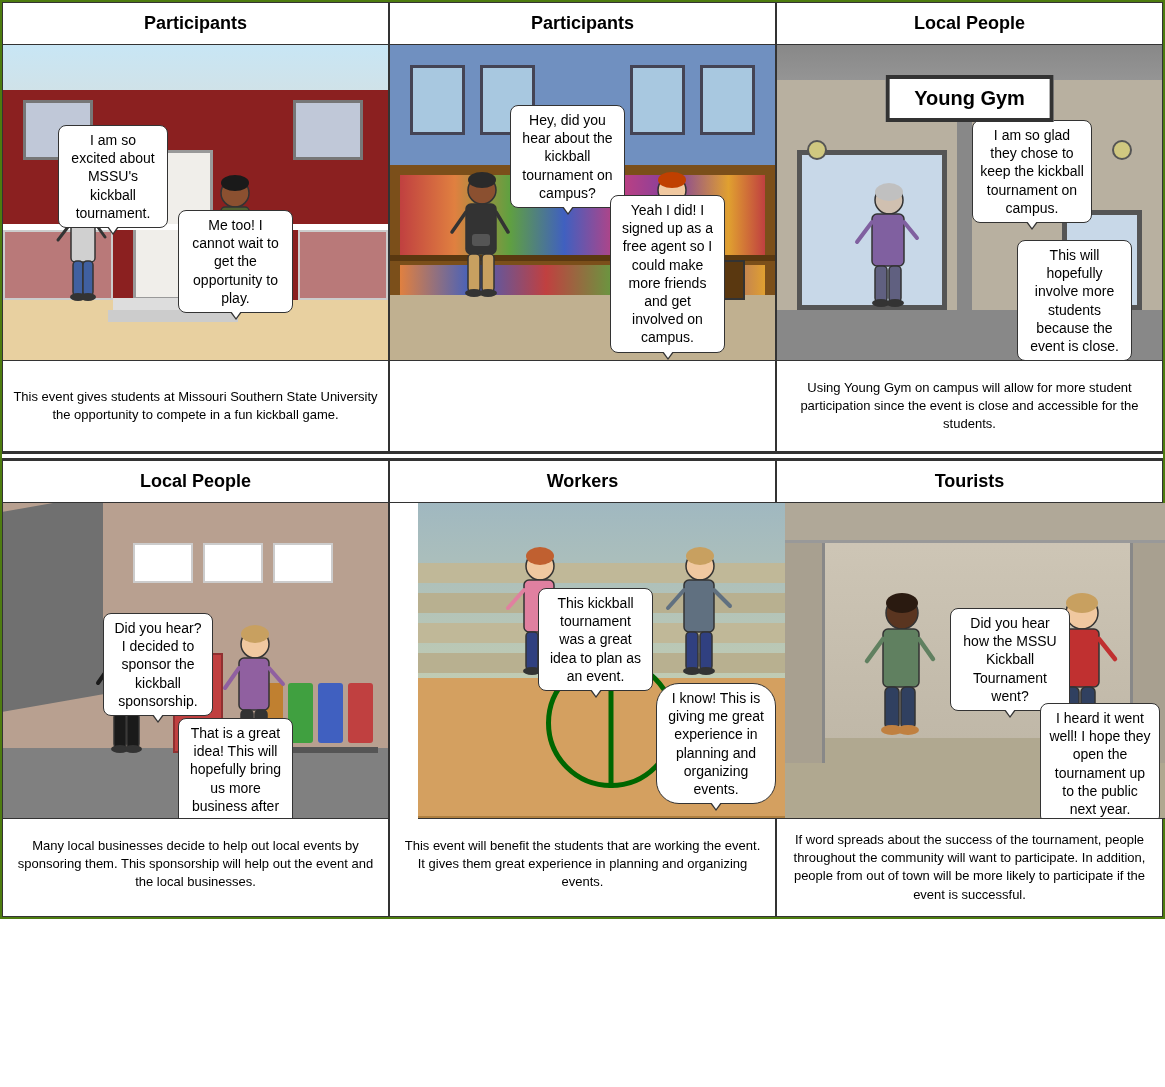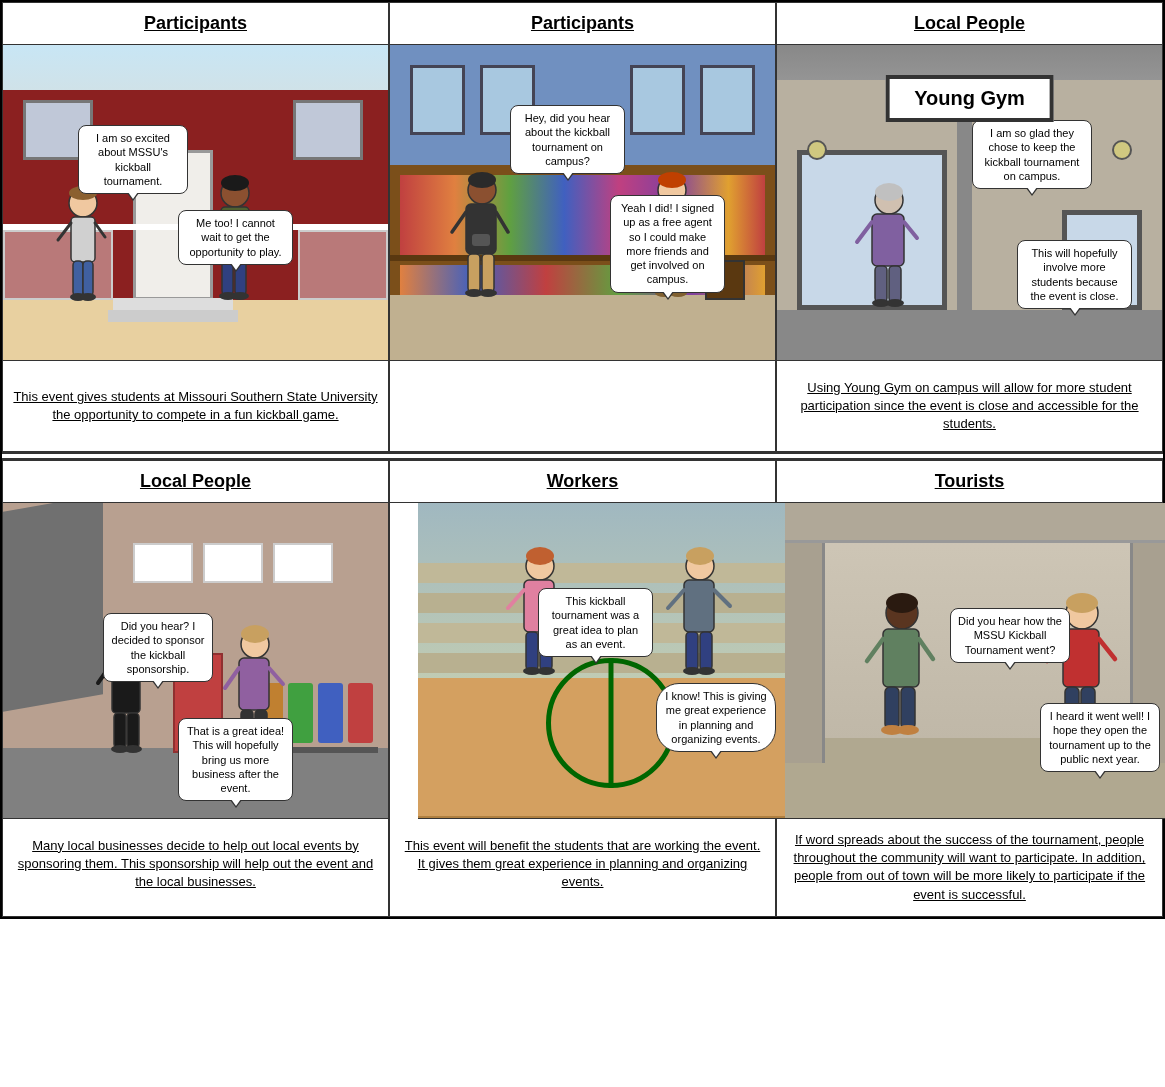--- a/index.html
+++ b/index.html
@@ -4,22 +4,21 @@
   <style>
     * { box-sizing: border-box; margin: 0; padding: 0; }
     body {
       background: #fff;
       font-family: Arial, sans-serif;
       width: 1165px;
     }
     .storyboard {
       display: grid;
       grid-template-columns: 1fr 1fr 1fr;
-      border: 2px solid #000000;
-      text-decoration: underline;
+      border: 2px solid #4d7c0f;
     }
     .cell {
       border: 1px solid #333;
       display: flex;
       flex-direction: column;
     }
     .cell-header {
       background: #fff;
       text-align: center;
       font-weight: bold;
@@ -64,21 +63,21 @@
     .scene-5 { background: linear-gradient(to bottom, #c8d4c0 0%, #a0c890 40%, #d0c890 100%); margin-left: 28px; }
     .scene-6 { background: linear-gradient(to bottom, #d4c8b0 0%, #c8b898 50%, #b8a888 100%); margin-left: 8px; }
 
     
     .speech-bubble {
       position: absolute;
       background: white;
       border: 1.5px solid #333;
       border-radius: 8px;
       padding: 5px 7px;
-      font-size: 11px;
+      font-size: 14px;
       line-height: 1.3;
       text-align: center;
       max-width: 120px;
     }
     .speech-bubble::after {
       content: '';
       position: absolute;
       bottom: -8px;
       left: 50%;
       transform: translateX(-50%);
@@ -156,21 +155,21 @@
         <line x1="18" y1="42" x2="4" y2="60" stroke="#333" stroke-width="3" stroke-linecap="round"></line>
         <line x1="46" y1="42" x2="58" y2="56" stroke="#333" stroke-width="3" stroke-linecap="round"></line>
 
         <rect x="19" y="82" width="11" height="38" rx="4" fill="#304080" stroke="#333" stroke-width="1.5"></rect>
         <rect x="32" y="82" width="11" height="38" rx="4" fill="#304080" stroke="#333" stroke-width="1.5"></rect>
 
         <ellipse cx="25" cy="121" rx="9" ry="4" fill="#333"></ellipse>
         <ellipse cx="37" cy="121" rx="9" ry="4" fill="#333"></ellipse>
       </svg>
 
-      <div class="speech-bubble" style="top:80px;left:55px;max-width:110px;margin-left:20px;">I am so excited about MSSU's kickball tournament.</div>
+      <div class="speech-bubble" style="top:80px;left:55px;max-width:110px;">I am so excited about MSSU's kickball tournament.</div>
 
       <div class="speech-bubble" style="top:165px;left:175px;max-width:115px;">Me too! I cannot wait to get the opportunity to play.</div>
     </div>
     <div class="cell-caption">This event gives students at Missouri Southern State University the opportunity to compete in a fun kickball game.</div>
   </div>
 
   <div class="cell">
     <div class="cell-header">Participants</div>
     <div class="cell-image scene-2">
 

